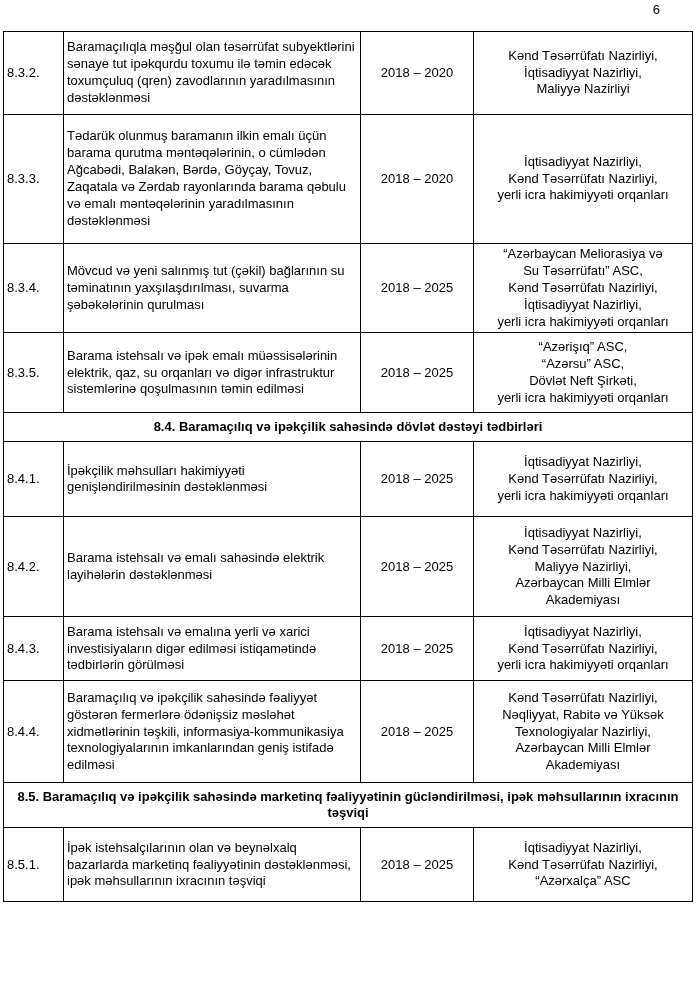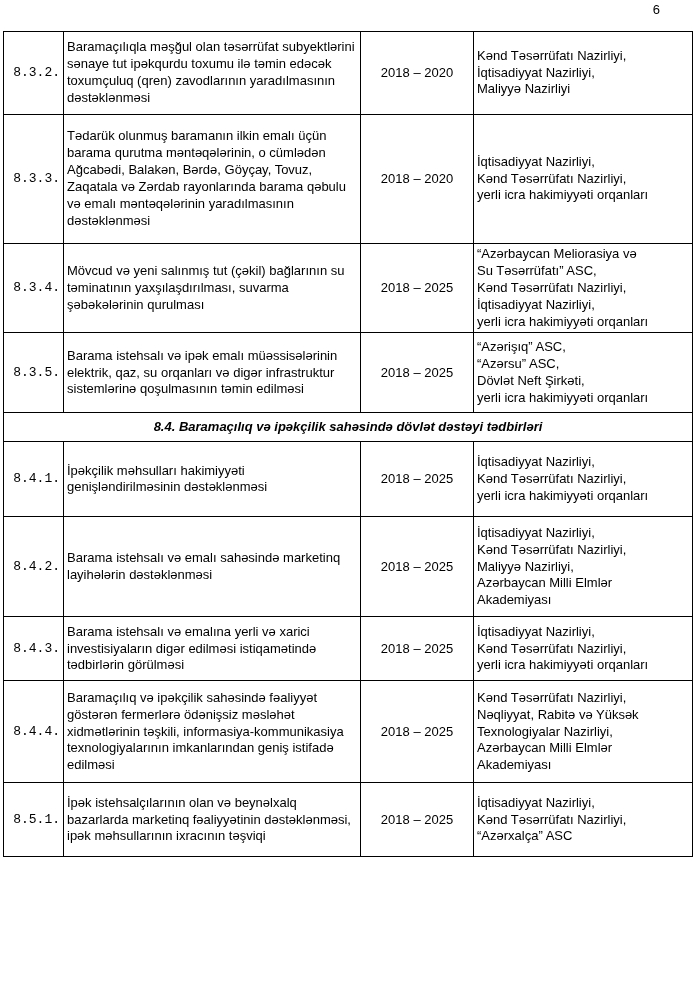--- a/index.html
+++ b/index.html
@@ -33,42 +33,41 @@
   }
   table.action-plan td {
     border: 1.5px solid #000000;
     font-size: 13px;
     line-height: 1.3;
     vertical-align: middle;
     padding: 2px 3px;
     overflow: hidden;
   }
   td.col-num {
-    text-align: right;
-    font-family: Liberation Mono, monospace;
+    text-align: left;
   }
   td.col-desc {
     text-align: left;
     padding-left: 5px;
     padding-right: 4px;
   }
   td.col-period {
     text-align: center;
     white-space: nowrap;
   }
   td.col-resp {
+    text-align: center;
     white-space: pre-line;
     padding-left: 1px;
     padding-right: 1px;
   }
   tr.section-row td {
     text-align: center;
     font-weight: bold;
     padding: 4px 6px;
-    font-style: italic;
   }
 </style>
 </head>
 <body>
 
 <div class="page">
 
   <div class="page-number">6</div>
 
   <table class="action-plan">
@@ -127,21 +126,21 @@
         <td class="col-num">8.4.1.</td>
         <td class="col-desc">İpəkçilik məhsulları hakimiyyəti genişləndirilməsinin dəstəklənməsi</td>
         <td class="col-period">2018 – 2025</td>
         <td class="col-resp">İqtisadiyyat Nazirliyi,
 Kənd Təsərrüfatı Nazirliyi,
 yerli icra hakimiyyəti orqanları</td>
       </tr>
 
       <tr style="height:100px">
         <td class="col-num">8.4.2.</td>
-        <td class="col-desc">Barama istehsalı və emalı sahəsində marketinq layihələrin dəstəklənməsi</td>
+        <td class="col-desc">Barama istehsalı və emalı sahəsində elektrik layihələrin dəstəklənməsi</td>
         <td class="col-period">2018 – 2025</td>
         <td class="col-resp">İqtisadiyyat Nazirliyi,
 Kənd Təsərrüfatı Nazirliyi,
 Maliyyə Nazirliyi,
 Azərbaycan Milli Elmlər
 Akademiyası</td>
       </tr>
 
       <tr style="height:64px">
         <td class="col-num">8.4.3.</td>
@@ -157,20 +156,23 @@
         <td class="col-desc">Baramaçılıq və ipəkçilik sahəsində fəaliyyət göstərən fermerlərə ödənişsiz məsləhət xidmətlərinin təşkili, informasiya-kommunikasiya texnologiyalarının imkanlarından geniş istifadə edilməsi</td>
         <td class="col-period">2018 – 2025</td>
         <td class="col-resp">Kənd Təsərrüfatı Nazirliyi,
 Nəqliyyat, Rabitə və Yüksək
 Texnologiyalar Nazirliyi,
 Azərbaycan Milli Elmlər
 Akademiyası</td>
       </tr>
 
 
+      <tr class="section-row" style="height:45px">
+        <td colspan="4">8.5. Baramaçılıq və ipəkçilik sahəsində marketinq fəaliyyətinin gücləndirilməsi, ipək məhsullarının ixracının təşviqi</td>
+      </tr>
 
       <tr style="height:74px">
         <td class="col-num">8.5.1.</td>
         <td class="col-desc">İpək istehsalçılarının olan və beynəlxalq bazarlarda marketinq fəaliyyətinin dəstəklənməsi, ipək məhsullarının ixracının təşviqi</td>
         <td class="col-period">2018 – 2025</td>
         <td class="col-resp">İqtisadiyyat Nazirliyi,
 Kənd Təsərrüfatı Nazirliyi,
 “Azərxalça” ASC</td>
       </tr>
 

